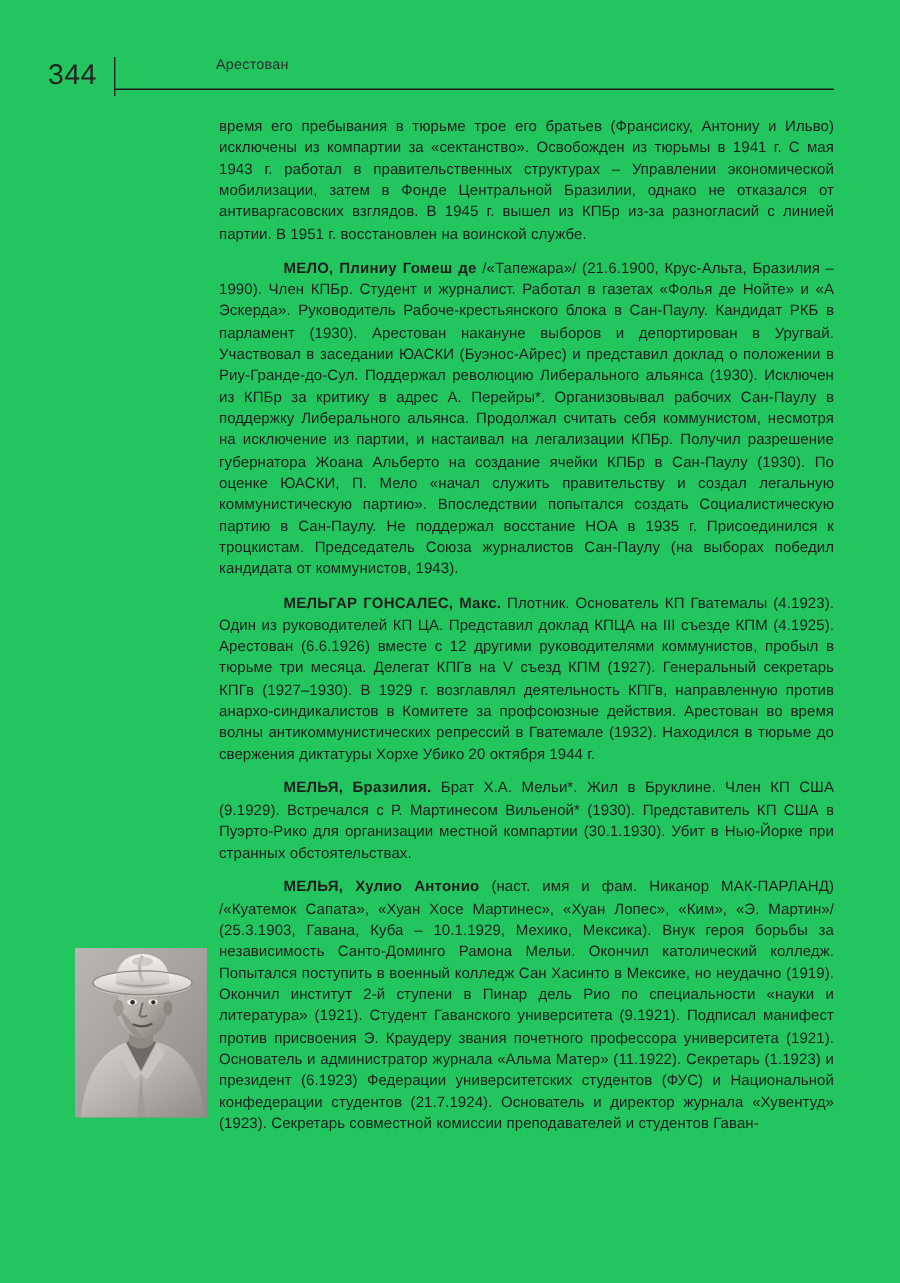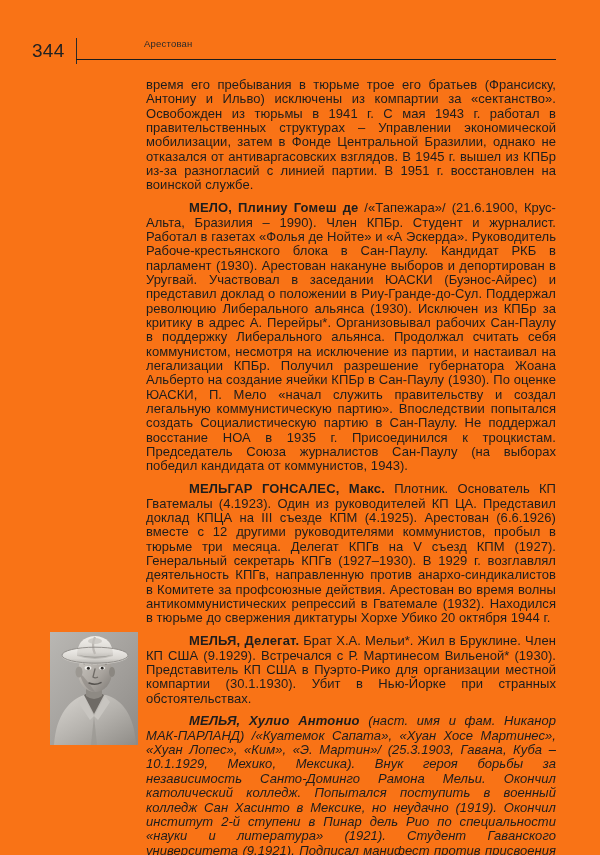--- a/index.html
+++ b/index.html
@@ -12,21 +12,21 @@
     height: 855px;
     position: relative;
     font-family: "Liberation Sans", "DejaVu Sans", sans-serif;
     color: #1a1a1a;
     overflow: hidden;
   }
 
   .page {
     position: absolute;
     inset: 0;
-    background: #f97316;
+    background: #22c55e;
   }
 
   
   .running-head {
     position: absolute;
     left: 32px;
     top: 38px;
     width: 524px;
     height: 30px;
   }
@@ -69,29 +69,29 @@
   
   .column {
     position: absolute;
     left: 146px;
     top: 78px;
     width: 410px;
   }
 
   p.para {
     margin: 0 0 8.5px 0;
-    font-size: 13px;
+    font-size: 10px;
     line-height: 14.35px;
     text-align: justify;
     text-justify: inter-word;
     hyphens: manual;
     color: #1d1d1d;
     letter-spacing: 0.05px;
   }
-  p.para:last-child { margin-bottom: 1px; font-style: italic; }
+  p.para:last-child { margin-bottom: 1px; }
   p.indent { text-indent: 22px; }
 
   b.entry-name {
     font-weight: bold;
     letter-spacing: 0.15px;
     padding-left: 21px;
   }
 
   
   .portrait {
@@ -196,21 +196,21 @@
 
     <p class="para indent">
       <b class="entry-name">МЕЛО, Плиниу Гомеш де</b><span> /«Тапежара»/ (21.6.1900, Крус-Альта, Бразилия – 1990). Член КПБр. Студент и журналист. Работал в газетах «Фолья де Нойте» и «А Эскерда». Руководитель Рабоче-крестьянского блока в Сан-Паулу. Кандидат РКБ в парламент (1930). Арестован накануне выборов и депортирован в Уругвай. Участвовал в заседании ЮАСКИ (Буэнос-Айрес) и представил доклад о положении в Риу-Гранде-до-Сул. Поддержал революцию Либерального альянса (1930). Исключен из КПБр за критику в адрес А. Перейры*. Организовывал рабочих Сан-Паулу в поддержку Либерального альянса. Продолжал считать себя коммунистом, несмотря на исключение из партии, и настаивал на легализации КПБр. Получил разрешение губернатора Жоана Альберто на создание ячейки КПБр в Сан-Паулу (1930). По оценке ЮАСКИ, П. Мело «начал служить правительству и создал легальную коммунистическую партию». Впоследствии попытался создать Социалистическую партию в Сан-Паулу. Не поддержал восстание НОА в 1935 г. Присоединился к троцкистам. Председатель Союза журналистов Сан-Паулу (на выборах победил кандидата от коммунистов, 1943).</span>
     </p>
 
     <p class="para indent">
       <b class="entry-name">МЕЛЬГАР ГОНСАЛЕС, Макс.</b><span> Плотник. Основатель КП Гватемалы (4.1923). Один из руководителей КП ЦА. Представил доклад КПЦА на III съезде КПМ (4.1925). Арестован (6.6.1926) вместе с 12 другими руководителями коммунистов, пробыл в тюрьме три месяца. Делегат КПГв на V съезд КПМ (1927). Генеральный секретарь КПГв (1927–1930). В 1929 г. возглавлял деятельность КПГв, направленную против анархо-синдикалистов в Комитете за профсоюзные действия. Арестован во время волны антикоммунистических репрессий в Гватемале (1932). Находился в тюрьме до свержения диктатуры Хорхе Убико 20 октября 1944 г.</span>
     </p>
 
     <p class="para indent">
-      <b class="entry-name">МЕЛЬЯ, Делегат.</b><span> Брат Х.А. Мельи*. Жил в Бруклине. Член КП США (9.1929). Встречался с Р. Мартинесом Вильеной* (1930). Представитель КП США в Пуэрто-Рико для организации местной компартии (30.1.1930). Убит в Нью-Йорке при странных обстоятельствах.</span>
+      <b class="entry-name">МЕЛЬЯ, Бразилия.</b><span> Брат Х.А. Мельи*. Жил в Бруклине. Член КП США (9.1929). Встречался с Р. Мартинесом Вильеной* (1930). Представитель КП США в Пуэрто-Рико для организации местной компартии (30.1.1930). Убит в Нью-Йорке при странных обстоятельствах.</span>
     </p>
 
     <p class="para indent">
       <b class="entry-name">МЕЛЬЯ, Хулио Антонио</b><span> (наст. имя и фам. Никанор МАК-ПАРЛАНД) /«Куатемок Сапата», «Хуан Хосе Мартинес», «Хуан Лопес», «Ким», «Э. Мартин»/ (25.3.1903, Гавана, Куба – 10.1.1929, Мехико, Мексика). Внук героя борьбы за независимость Санто-Доминго Рамона Мельи. Окончил католический колледж. Попытался поступить в военный колледж Сан Хасинто в Мексике, но неудачно (1919). Окончил институт 2-й ступени в Пинар дель Рио по специальности «науки и литература» (1921). Студент Гаванского университета (9.1921). Подписал манифест против присвоения Э. Краудеру звания почетного профессора университета (1921). Основатель и администратор журнала «Альма Матер» (11.1922). Секретарь (1.1923) и президент (6.1923) Федерации университетских студентов (ФУС) и Национальной конфедерации студентов (21.7.1924). Основатель и директор журнала «Хувентуд» (1923). Секретарь совместной комиссии преподавателей и студентов Гаван-</span>
     </p>
 
   </div>
 
 </div>
 

